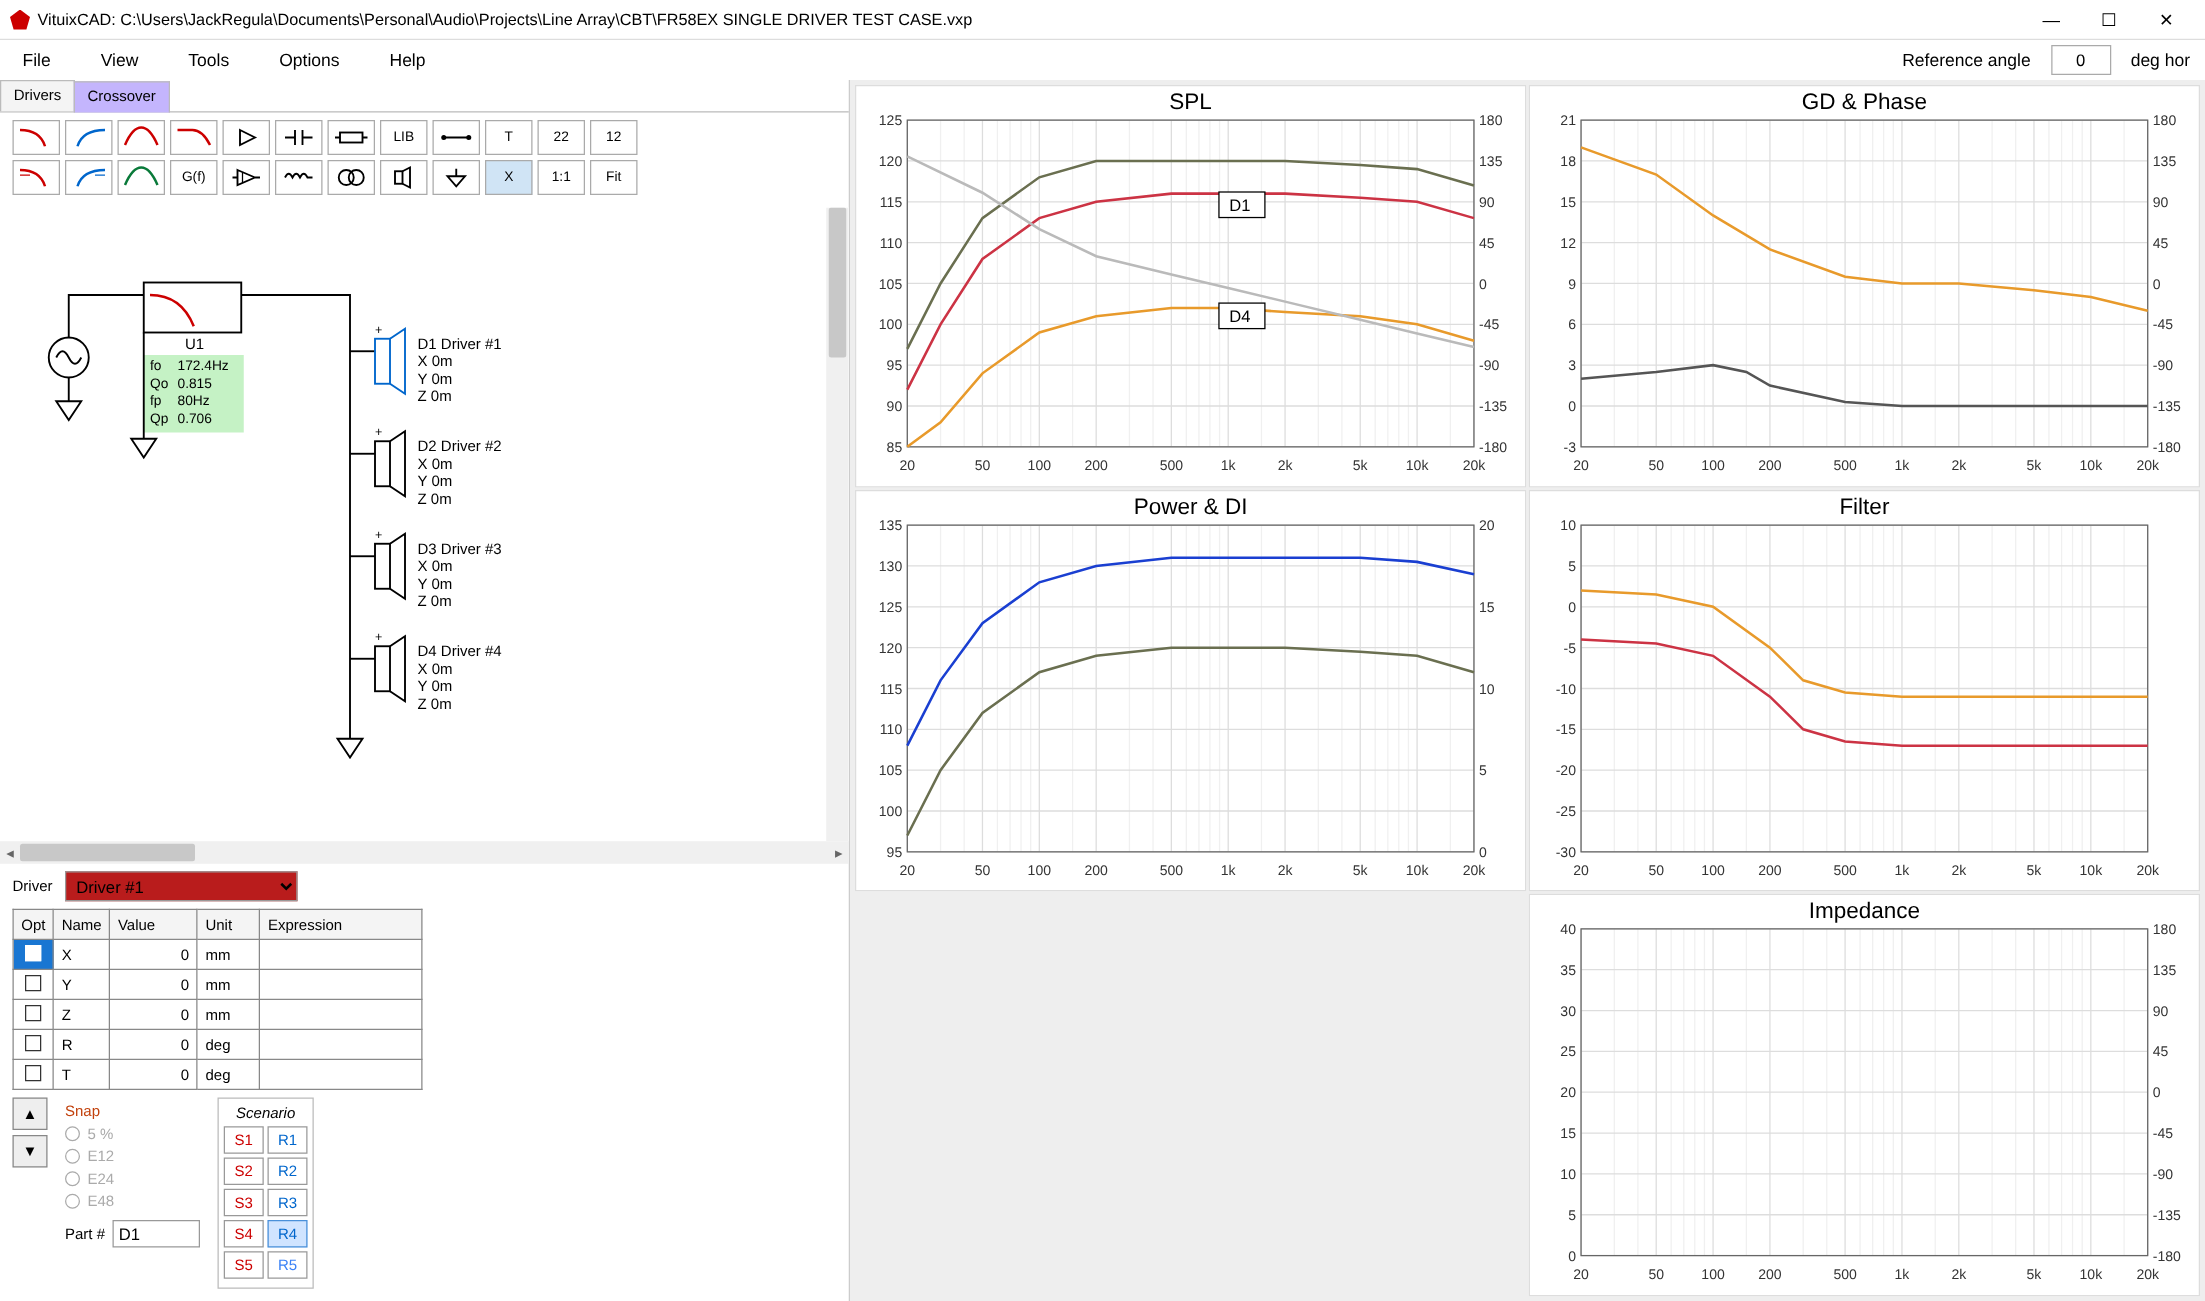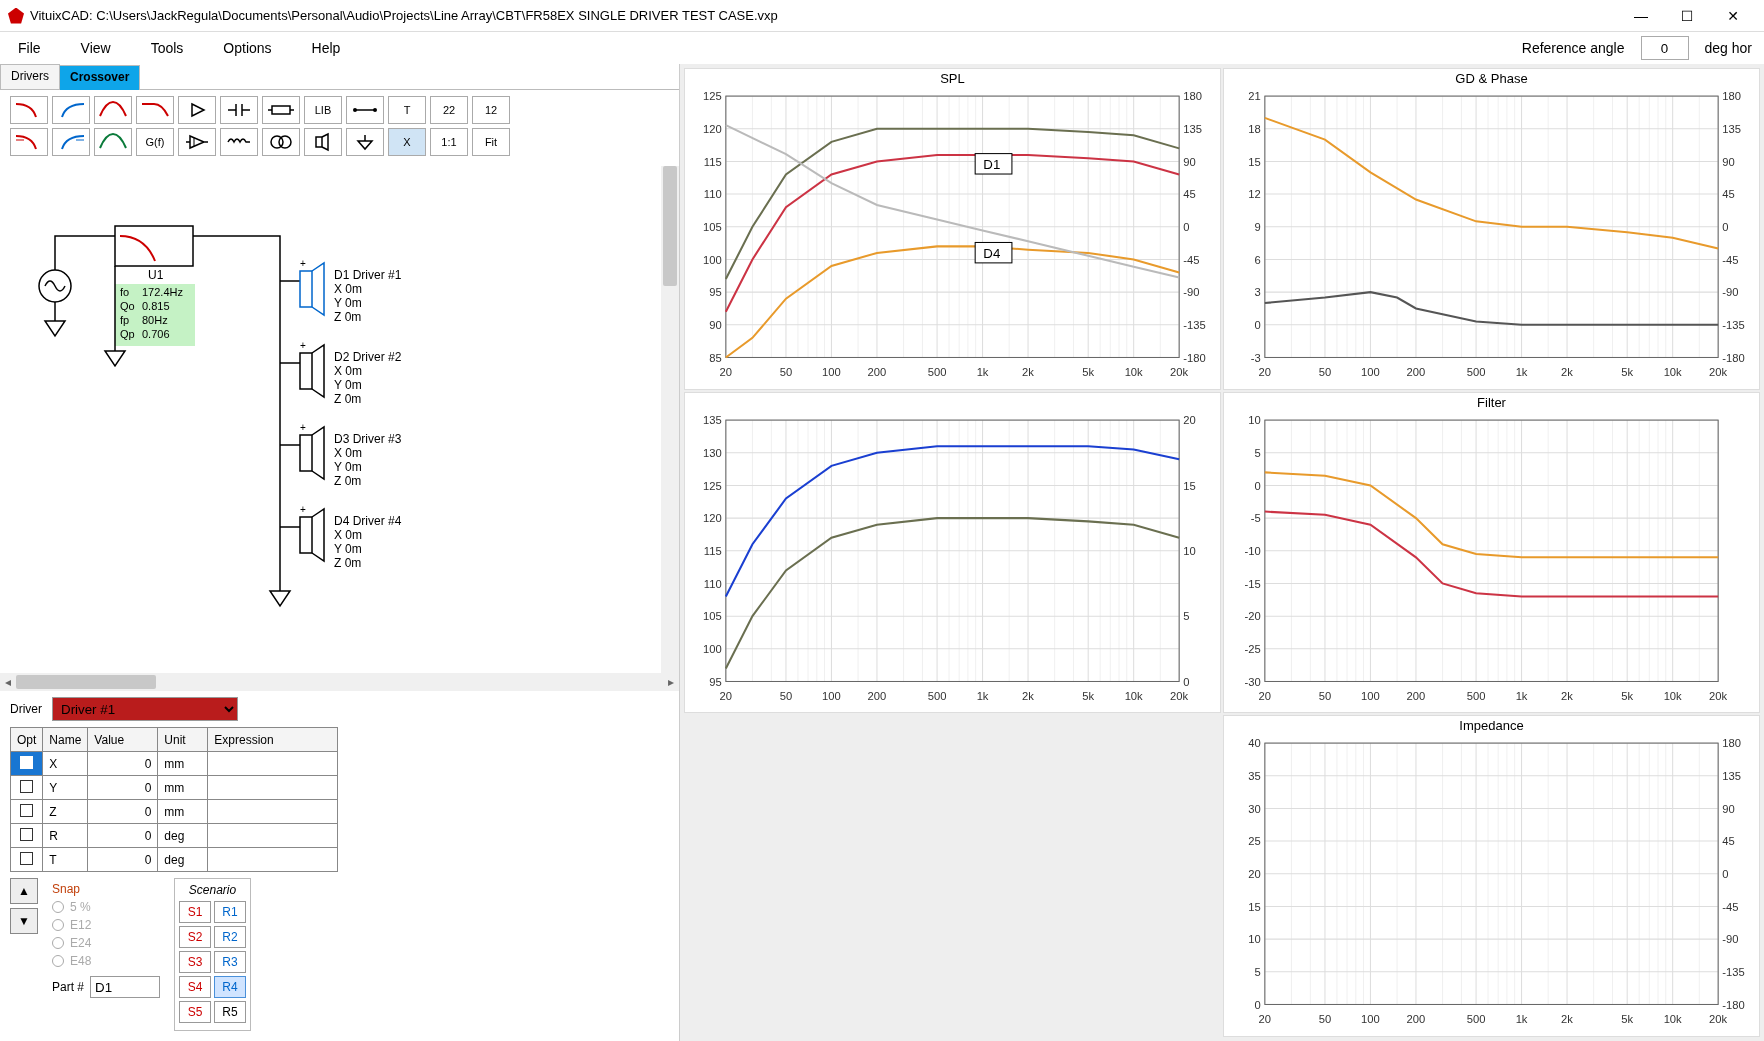--- a/index.html
+++ b/index.html
@@ -13,21 +13,21 @@
 .menubar { display: flex; align-items: center; height: 32px; padding: 0 12px; gap: 28px; font-size: 14px; }
 .menuitem { padding: 4px 6px; cursor: pointer; }
 .refangle { display: flex; align-items: center; gap: 16px; margin-left: auto; }
 .refangle input { width: 48px; height: 24px; text-align: center; border: 1px solid #aaa; }
 
 .maingrid { display: grid; grid-template-columns: 680px 1fr; height: calc(1041px - 64px); }
 
 .leftpane { border-right: 1px solid #ccc; display: flex; flex-direction: column; }
 .tabs { display: flex; height: 26px; border-bottom: 1px solid #bbb; }
 .tab { padding: 4px 10px; border: 1px solid #bbb; border-bottom: none; margin-right: -1px; background: #f4f4f4; cursor: pointer; }
-.tab.active { background: #0ea5e9; position: relative; top: 1px; font-weight: bold; }
+.tab.active { background: #c4b5fd; position: relative; top: 1px; }
 
 .toolbar { padding: 6px 10px; }
 .tbrow { display: flex; gap: 4px; margin-bottom: 4px; align-items: center; text-align: right; }
 .tbtn { width: 38px; height: 28px; border: 1px solid #aaa; background: #fff; display: flex; align-items: center; justify-content: center; cursor: pointer; font-size: 11px; }
 .tbtn.sel { background: #d0e4f5; }
 .tbtn svg { width: 30px; height: 20px; }
 
 .schematic { flex: 1; position: relative; overflow: hidden; background: #fff; }
 .schematic svg { position: absolute; top: 0; left: 0; }
 .scroll-v { position: absolute; right: 0; top: 0; bottom: 0; width: 18px; background: #f0f0f0; }
@@ -57,29 +57,29 @@
 .snapopt { display: flex; align-items: center; gap: 6px; color: #aaa; margin: 4px 0; }
 .radio { width: 12px; height: 12px; border: 1px solid #aaa; border-radius: 50%; }
 
 .scenariobox { border: 1px solid #bbb; padding: 4px; }
 .scenhdr { text-align: center; margin-bottom: 4px; font-style: italic; }
 .scenrow { display: flex; gap: 3px; margin-bottom: 3px; }
 .scbtn { width: 32px; height: 22px; border: 1px solid #999; background: #fff; display: flex; align-items: center; justify-content: center; cursor: pointer; font-size: 12px; }
 .scbtn.red { color: #c00; }
 .scbtn.blue { color: #06c; }
 .scbtn.active { background: #d0e4ff; border-color: #4a90d9; }
-.scbtn.dis { color: #000000; }
+.scbtn.dis { color: #3b82f6; }
 
 .partrow { display: flex; align-items: center; gap: 6px; margin-top: 8px; }
 .partrow input { width: 70px; height: 22px; border: 1px solid #999; padding: 0 4px; }
 
 .rightpane { display: grid; grid-template-columns: 1fr 1fr; grid-template-rows: 1fr 1fr 1fr; gap: 2px; padding: 4px; background: #eee; }
 .chart { background: #fff; position: relative; border: 1px solid #ddd; }
 .chart svg { width: 100%; height: 100%; }
-.chtitle { position: absolute; top: 2px; left: 0; right: 0; text-align: center; font-size: 13px; }
+.chtitle { position: absolute; top: 2px; left: 0; right: 0; text-align: center; font-size: 18px; }
 .axtick { font-size: 11px; fill: #333; }
 .gridline { stroke: #ddd; stroke-width: 1; }
 .gridline-minor { stroke: #f0f0f0; stroke-width: 1; }
 .axisline { stroke: #666; stroke-width: 1; }
 
 .bottomright { grid-column: 1 / -1; display: flex; gap: 10px; }
 </style>
 </head>
 <body>
 
@@ -549,21 +549,21 @@
           <text class="axtick" x="246.89512128346155" y="294" text-anchor="middle">500</text>
           <text class="axtick" x="291.4475606417308" y="294" text-anchor="middle">1k</text>
           <text class="axtick" x="336" y="294" text-anchor="middle">2k</text>
           <text class="axtick" x="394.89512128346155" y="294" text-anchor="middle">5k</text>
           <text class="axtick" x="439.4475606417308" y="294" text-anchor="middle">10k</text>
           <text class="axtick" x="484" y="294" text-anchor="middle">20k</text>
           <rect x="40" y="20" width="444" height="256" class="axisline" fill="none"></rect>
           <path d="M40 41.33333333333334 L98.89512128346155 62.66666666666666 L143.44756064173077 94.66666666666666 L188 121.33333333333334 L246.89512128346155 142.66666666666666 L291.4475606417308 148 L336 148 L394.89512128346155 153.33333333333331 L439.4475606417308 158.66666666666669 L484 169.33333333333331 " stroke="#e89a2b" fill="none" stroke-width="2"></path>
           <path d="M40 222.66666666666666 L98.89512128346155 217.33333333333334 L143.44756064173077 212 L169.5090669819716 217.33333333333334 L188 228 L246.89512128346155 240.8 L291.4475606417308 244 L336 244 L394.89512128346155 244 L439.4475606417308 244 L484 244 " stroke="#555" fill="none" stroke-width="2"></path>
         </svg></div>
-      <div class="chart" style="grid-area: 2 / 1;"><svg viewBox="0 0 524 300">
+      <div class="chart" style="grid-area: 2 / 1;"><div class="chtitle">Power &amp; DI</div><svg viewBox="0 0 524 300">
           <line class="gridline" x1="40" y1="20" x2="40" y2="276"></line>
           <line class="gridline" x1="98.89512128346155" y1="20" x2="98.89512128346155" y2="276"></line>
           <line class="gridline" x1="143.44756064173077" y1="20" x2="143.44756064173077" y2="276"></line>
           <line class="gridline" x1="188" y1="20" x2="188" y2="276"></line>
           <line class="gridline" x1="246.89512128346155" y1="20" x2="246.89512128346155" y2="276"></line>
           <line class="gridline" x1="291.4475606417308" y1="20" x2="291.4475606417308" y2="276"></line>
           <line class="gridline" x1="336" y1="20" x2="336" y2="276"></line>
           <line class="gridline" x1="394.89512128346155" y1="20" x2="394.89512128346155" y2="276"></line>
           <line class="gridline" x1="439.4475606417308" y1="20" x2="439.4475606417308" y2="276"></line>
           <line class="gridline" x1="484" y1="20" x2="484" y2="276"></line>

